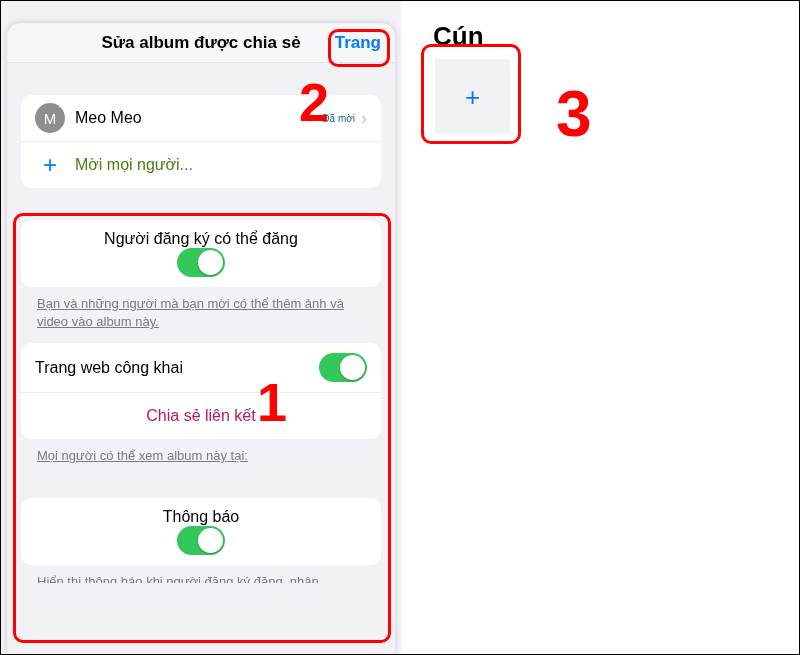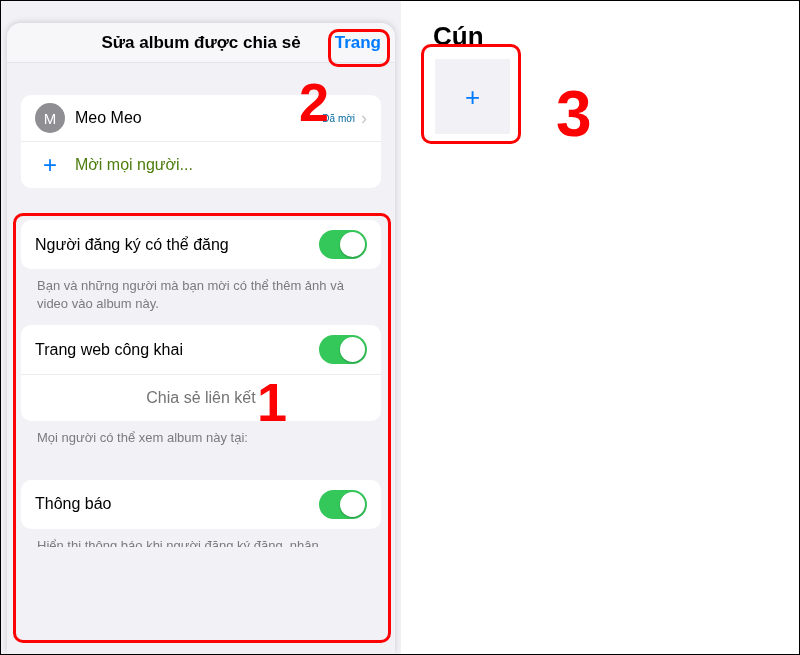--- a/index.html
+++ b/index.html
@@ -51,37 +51,37 @@
       color: #007aff; font-size: 24px; font-weight: 300;
     }
     .row-title { font-size: 16px; color: #000; }
     .row-title.link { color: #4d7c0f; }
     .row-status { font-size: 10px; color: #0369a1; margin-right: 6px; }
     .chevron { color: #c7c7cc; font-size: 18px; }
     .toggle-row {
       display: flex; align-items: center; justify-content: space-between;
       min-height: 46px; padding: 10px 14px; border-bottom: 1px solid #ececf0;
     }
-    .toggle-row:last-of-type { border-bottom: 0; }
+    .toggle-row:last-of-type { border-bottom: 0; flex-direction: column; }
     .toggle-label { font-size: 16px; color: #000; }
     .share-link-row {
       display: flex; align-items: center; justify-content: center;
-      min-height: 46px; padding: 10px 14px; font-size: 16px; color: #737373;
+      min-height: 46px; padding: 10px 14px; font-size: 16px; color: #be185d;
     }
     .switch {
       width: 48px; height: 29px; background: #34c759; border-radius: 29px;
       position: relative; cursor: pointer;
     }
     .switch::after {
       content: ""; position: absolute; right: 2px; top: 2px;
       width: 25px; height: 25px; background: #fff; border-radius: 50%;
       box-shadow: 0 1px 2px rgba(0,0,0,.25);
     }
     .footer-text {
-      font-size: 13px; color: #7a7a80; padding: 8px 16px 0 16px; line-height: 1.4;
+      font-size: 13px; color: #7a7a80; padding: 8px 16px 0 16px; line-height: 1.4; text-decoration: underline;
     }
     .footer-text.clipped {
       max-height: 18px; overflow: hidden;
     }
 
     .right-pane {
       position: absolute; left: 400px; top: 0; width: 450px; height: 655px;
       background: #fff;
     }
     .album-title {

